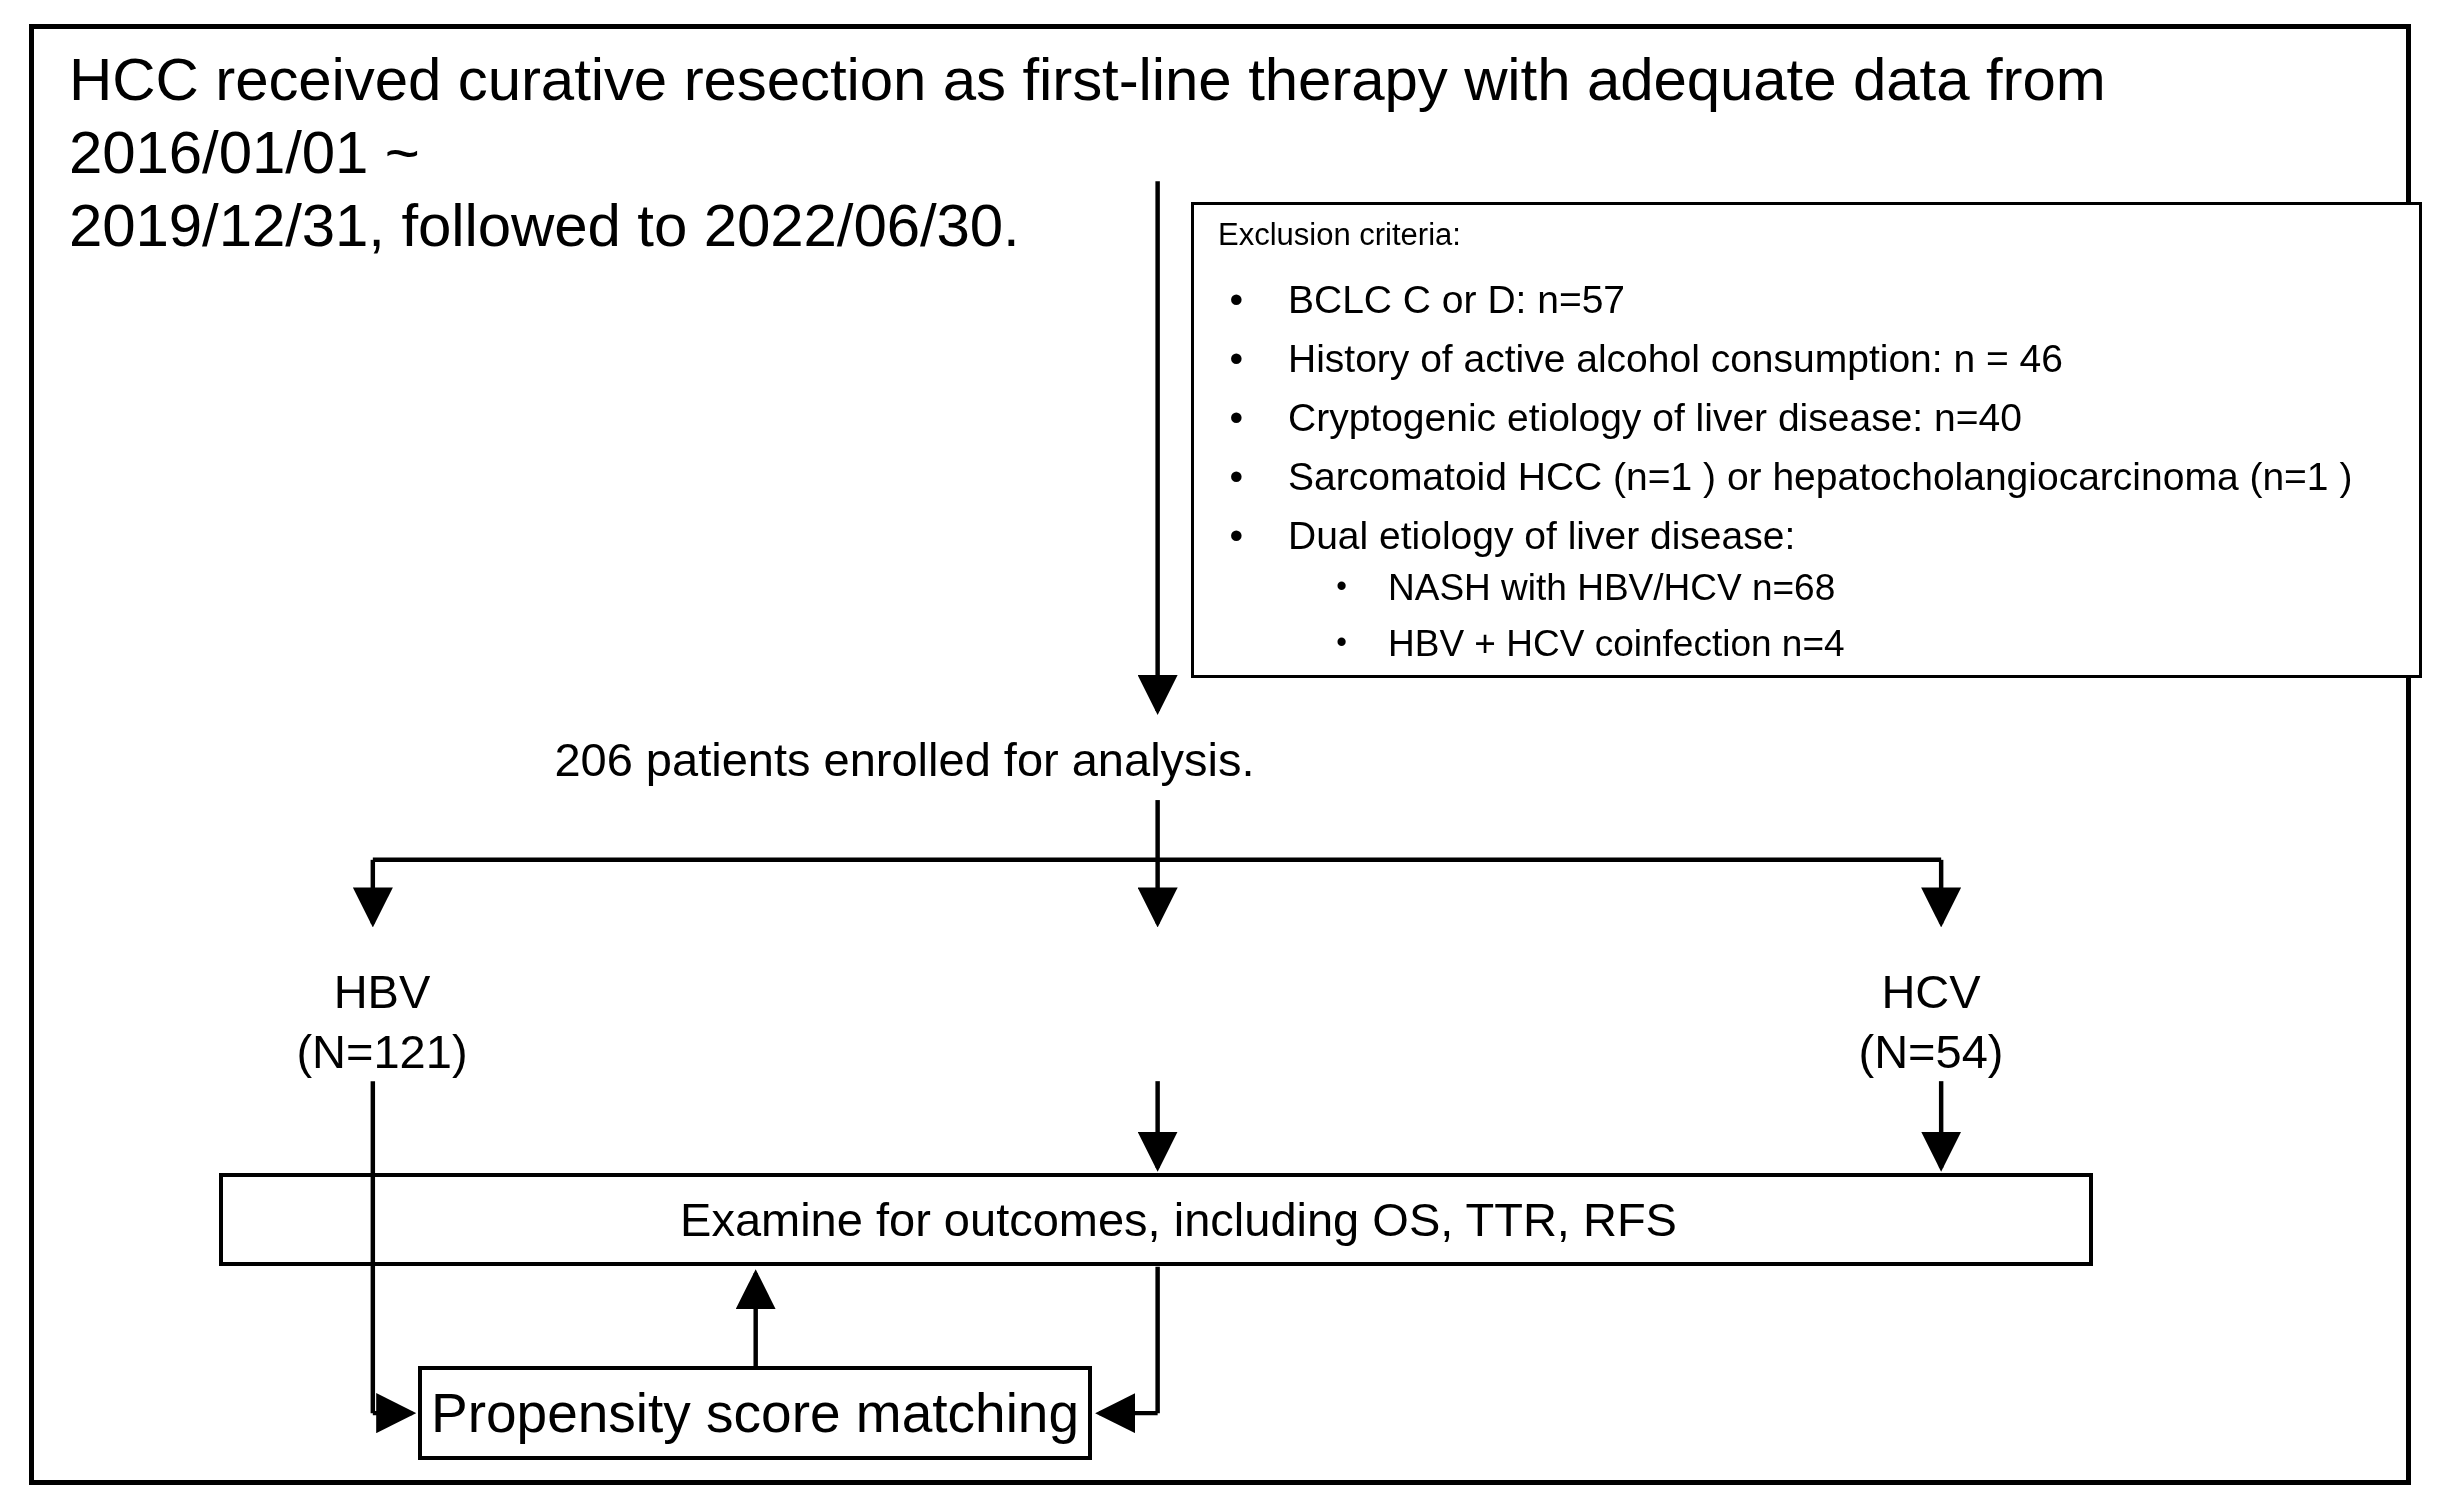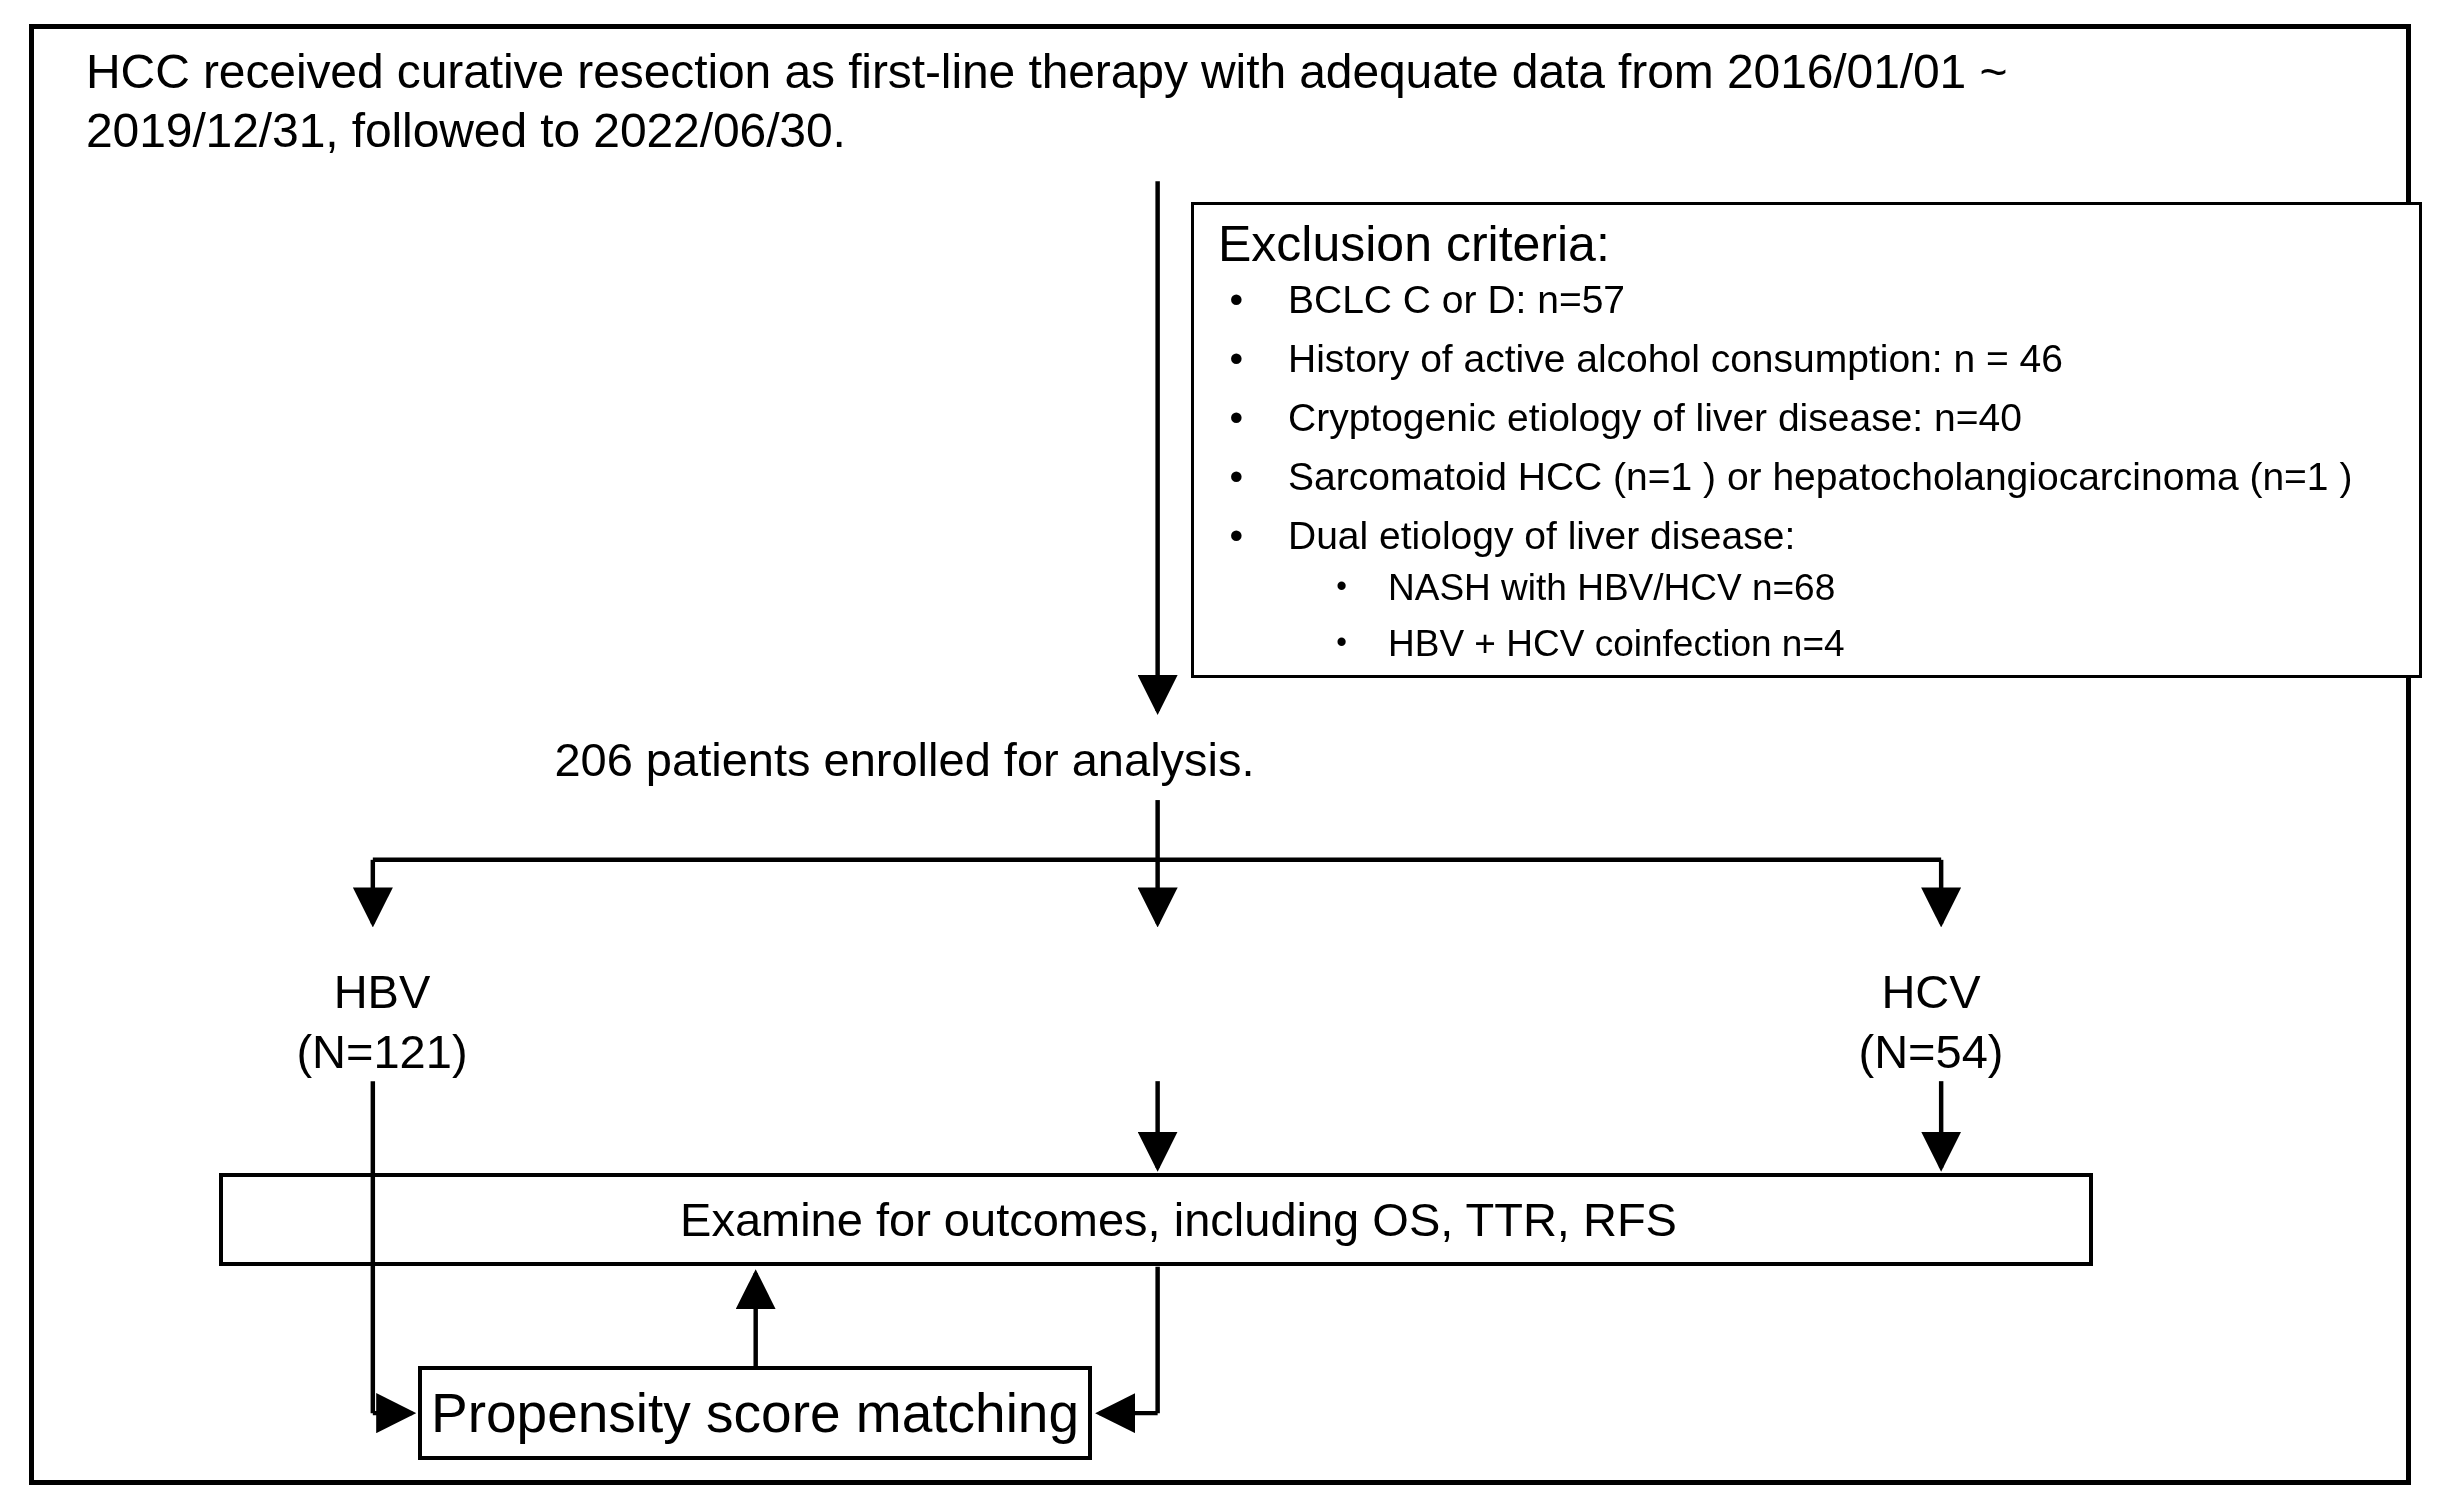--- a/index.html
+++ b/index.html
@@ -34,44 +34,44 @@
     left: 0;
     top: 0;
     width: 2438px;
     height: 1506px;
     pointer-events: none;
   }
   
   .abs { position: absolute; }
 
   #header-text {
-    left: 86px;
+    left: 69px;
     top: 43px;
     width: 2194px;
-    font-size: 48px;
+    font-size: 60px;
     line-height: 1.22;
     letter-spacing: -0.1px;
   }
 
   
   #exclusion-box {
     position: absolute;
     left: 1191px;
     top: 202px;
     width: 1231px;
     height: 476px;
     border: 3.8px solid #000000;
     box-sizing: border-box;
     background: #ffffff;
   }
   #exclusion-title {
     position: absolute;
     left: 24px;
     top: 14px;
-    font-size: 50px;
+    font-size: 31px;
     line-height: 1.0;
     white-space: nowrap;
   }
   .bullet-list {
     position: absolute;
     left: 24px;
     top: 75px;
     width: 1189px;
     margin: 0;
     padding: 0;

